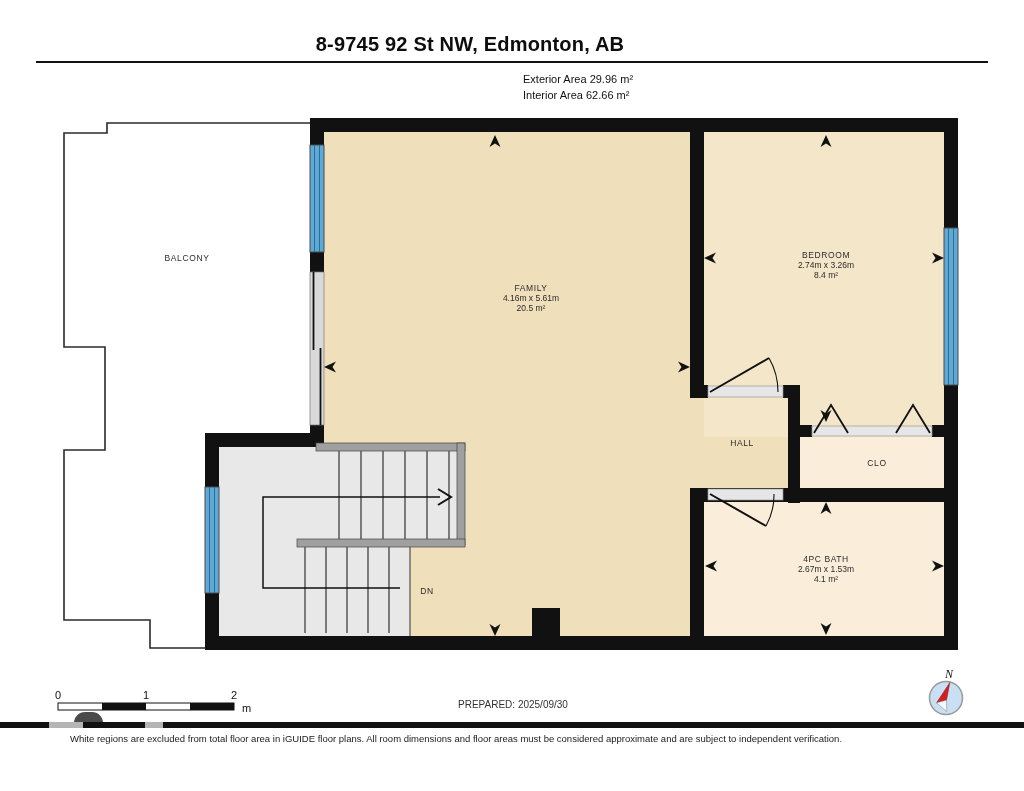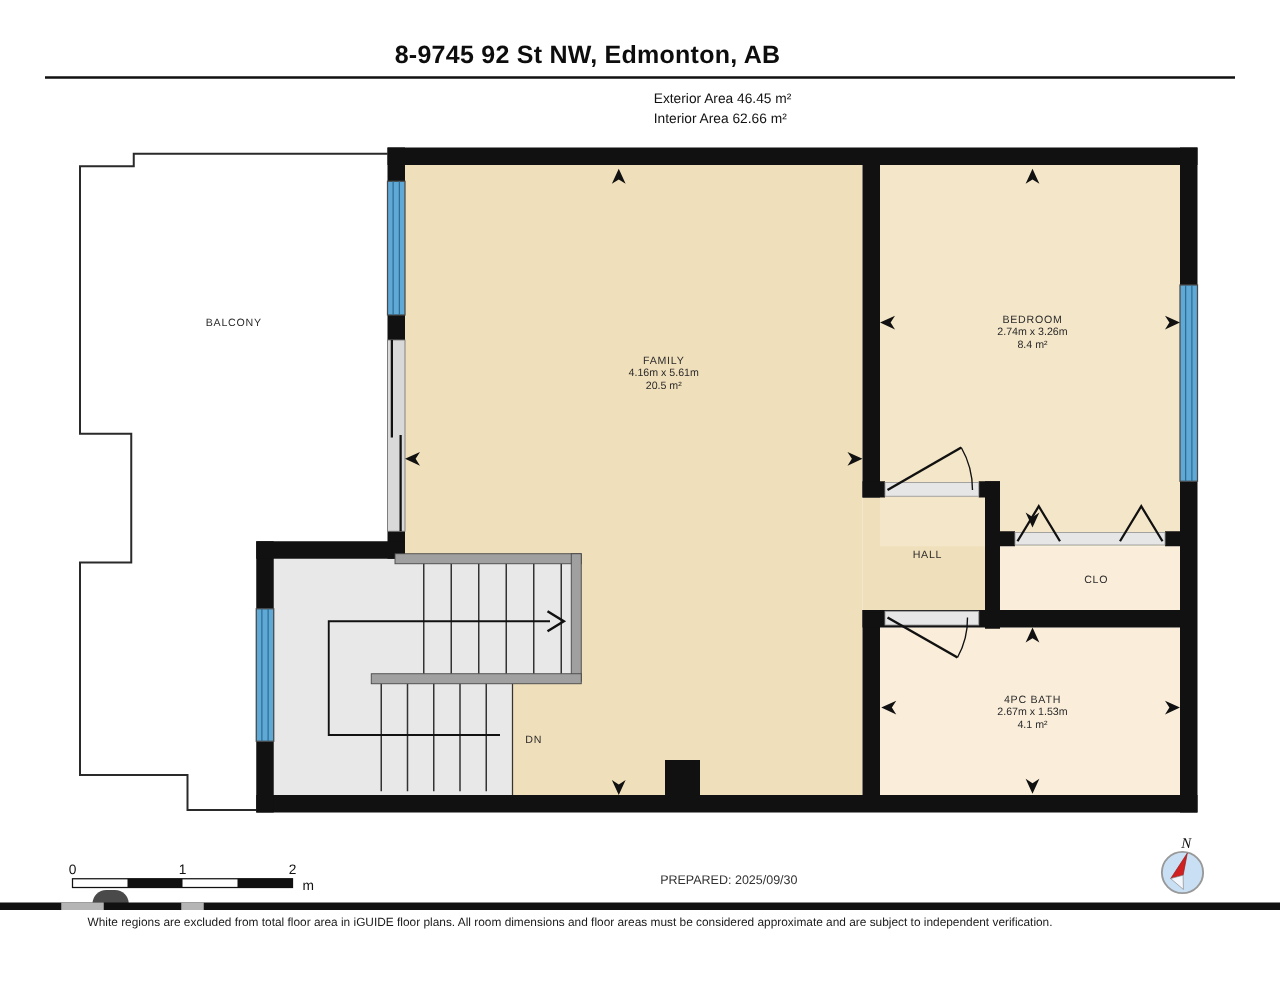--- a/index.html
+++ b/index.html
@@ -8,41 +8,41 @@
     font-family:"Liberation Sans",sans-serif;color:#111;
   }
   .abs{position:absolute;}
   .title{
     top:33px;left:0;width:940px;text-align:center;
     font-size:20px;font-weight:bold;letter-spacing:.2px;color:#0d0d0d;
   }
   .header-rule{top:61px;left:36px;width:952px;height:0;border-top:2px solid #111;}
   .floor-label{top:71px;left:430px;width:80px;text-align:right;font-size:11px;font-weight:bold;margin-top:47px;}
   .area-lines{top:71px;left:523px;font-size:11px;line-height:16px;}
-  .prepared{top:699px;left:388px;width:250px;text-align:right;font-size:10px;color:#333;}
+  .prepared{top:699px;left:388px;width:250px;text-align:center;font-size:10px;color:#333;}
   .disc-bar{top:722px;left:0;width:1024px;height:6px;background:#111;}
   .disc-gap{top:722px;height:6px;background:#b5b5b5;}
   .logo-blob{top:712px;left:74px;width:29px;height:11px;background:#4a4a4a;border-radius:14px 14px 0 0;}
   .disclaimer{top:733px;left:38px;width:960px;font-size:9.5px;color:#1a1a1a;margin-left:32px;}
   svg text{font-family:"Liberation Sans",sans-serif;}
   .room-name{font-size:8.5px;letter-spacing:.6px;fill:#2b2b2b;}
   .room-dim{font-size:8.5px;fill:#2b2b2b;}
   .scale-num{font-size:11px;fill:#111;}
   .compass-n{font-size:12px;font-style:italic;font-family:"Liberation Serif",serif;fill:#111;}
 </style>
 </head>
 <body>
 
 <div class="page">
 
   <div class="abs title">8-9745 92 St NW, Edmonton, AB</div>
   <div class="abs header-rule"></div>
   <div class="abs floor-label">Loft</div>
   <div class="abs area-lines">
-    <div>Exterior Area 46.45 m²</div>
+    <div>Exterior Area 29.96 m²</div>
     <div>Interior Area 62.66 m²</div>
   </div>
 
   <svg class="abs" style="top:0;left:0" width="1024" height="791" viewBox="0 0 1024 791">
 
     <path d="M310,123 L107,123 L107,133 L64,133 L64,347 L105,347 L105,450 L64,450 L64,620 L150,620 L150,648 L205,648" fill="none" stroke="#2a2a2a" stroke-width="1.6"></path>
 
     <g>
       <rect x="324" y="132" width="366" height="504" fill="#F0DFBB"></rect>
       <rect x="690" y="398" width="98" height="90" fill="#F0DFBB"></rect>

